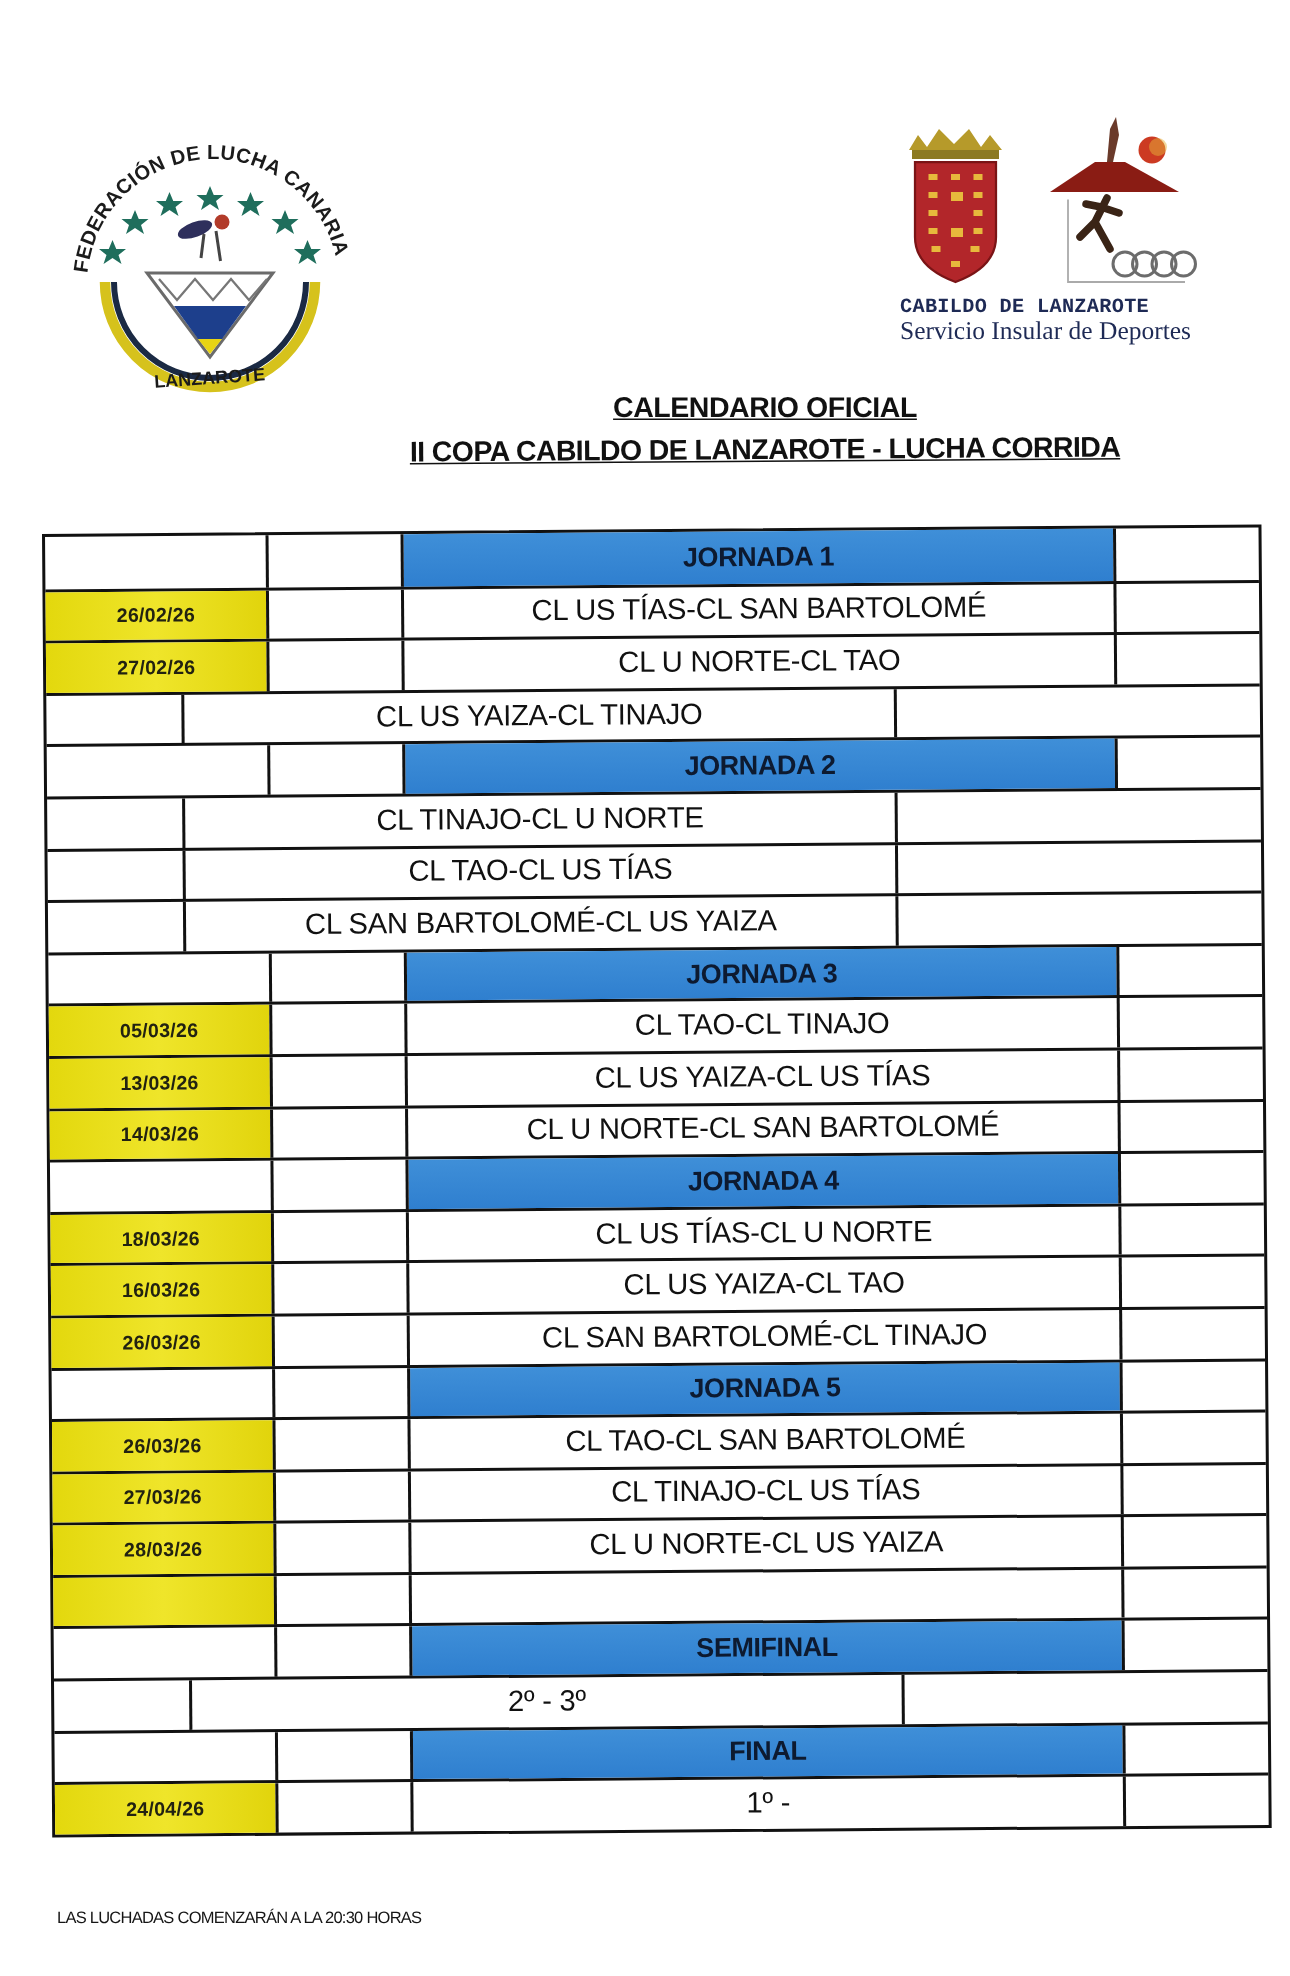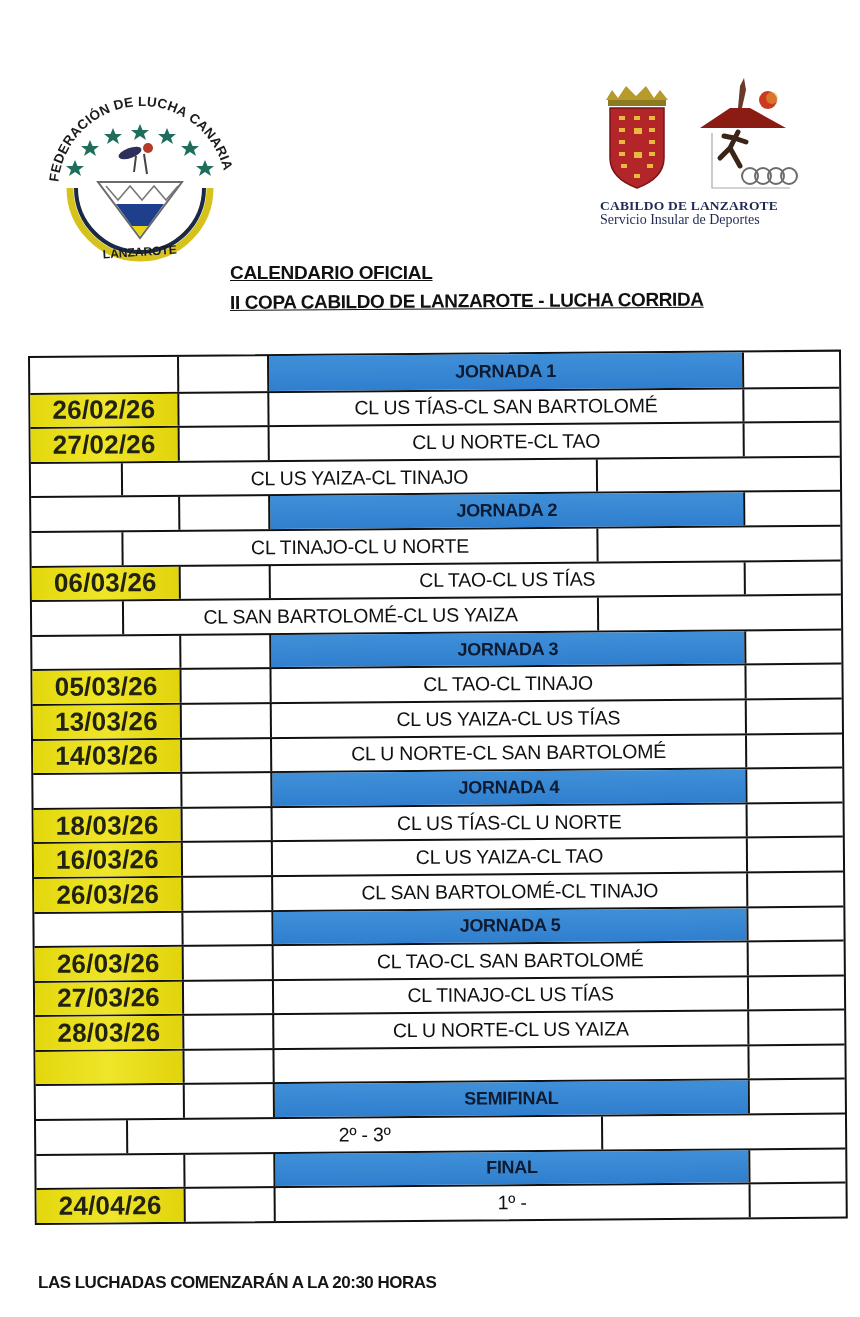--- a/index.html
+++ b/index.html
@@ -2,40 +2,40 @@
 <html><head>
 <meta charset="utf-8">
 <style>
   * { box-sizing: border-box; margin: 0; padding: 0; }
   html, body { width: 860px; height: 1317px; background: #ffffff; overflow: hidden; }
   body { position: relative; font-family: "Liberation Sans", "DejaVu Sans", sans-serif; color: #111; }
 
   .logo-left { position: absolute; left: 40px; top: 78px; width: 200px; height: 185px; }
   .logo-right { position: absolute; left: 600px; top: 78px; width: 210px; height: 160px; }
   .cab-text { position: absolute; left: 0; top: 120px; width: 210px; text-align: left; }
-  .cab-title { font-family: Liberation Serif, serif; font-weight: bold; font-size: 13.5px; color: #1e2a55; letter-spacing: 0.2px; }
-  .cab-sub { font-family: "Liberation Serif", serif; font-size: 14px; color: #1e2a55; margin-top: -2px; }
-
-  .title-block { position: absolute; left: 230px; top: 262px; width: 560px; }
+  .cab-title { font-family: Liberation Mono, monospace; font-weight: bold; font-size: 13.5px; color: #1e2a55; letter-spacing: 0.2px; }
+  .cab-sub { font-family: "Liberation Serif", serif; font-size: 17px; color: #1e2a55; margin-top: -2px; }
+
+  .title-block { position: absolute; left: 230px; top: 262px; width: 560px; text-align: center; }
   .title1 { font-weight: bold; font-size: 19px; text-decoration: underline; letter-spacing: -0.3px; margin-bottom: 6px; }
   .title2 { font-weight: bold; font-size: 19px; text-decoration: underline; letter-spacing: -0.4px; transform: rotate(-0.4deg); }
 
   .schedule { position: absolute; left: 28px; top: 356px; width: 813px; transform: rotate(-0.45deg); transform-origin: left top; border: 2.5px solid #111; }
   .row { display: flex; height: 34.6px; border-top: 2px solid #111; }
   .row:first-child { border-top: none; }
   .cell { border-left: 2.5px solid #111; display: flex; align-items: center; justify-content: center; font-size: 19px; overflow: hidden; white-space: nowrap; }
   .cell:first-child { border-left: none; }
-  .c-date { width: 147px; font-weight: bold; font-size: 26px; letter-spacing: 0.2px; }
+  .c-date { width: 147px; font-weight: bold; font-size: 13px; letter-spacing: 0.2px; }
   .c-blank1 { width: 90px; }
   .c-match { width: 475px; font-family: "Liberation Sans", sans-serif; font-size: 19.5px; letter-spacing: -0.2px; }
   .c-blank2 { flex: 1; }
   .yellow { background: linear-gradient(90deg, #e3d80d 0%, #efe52a 50%, #e1d40c 100%); color: #221; }
   .blue { background: linear-gradient(180deg, #3f8fd8 0%, #2f7fcf 100%); font-weight: bold; color: #0d1a30; font-size: 18px; letter-spacing: -0.3px; }
 
-  .footer-note { position: absolute; left: 38px; top: 1273px; font-weight: bold; font-size: 17px; letter-spacing: -0.5px; color: #151515; }
+  .footer-note { position: absolute; left: 38px; top: 1273px; font-weight: normal; font-size: 11px; letter-spacing: -0.5px; color: #151515; }
 </style>
 </head>
 <body>
 
 <div class="logo-left">
   <svg width="200" height="185" viewBox="0 0 200 185">
     <defs>
       <path id="arcPath" d="M 18 112 A 82 82 0 0 1 186 112"></path>
     </defs>
     <text font-family="Liberation Sans, sans-serif" font-weight="bold" font-size="13.5" fill="#1b1b1b" letter-spacing="0.3">
@@ -148,21 +148,20 @@
       <div class="cell c-blank1"></div>
       <div class="cell c-match blue">JORNADA 2</div>
       <div class="cell c-blank2"></div>
     </div>
     <div class="row">
       <div class="cell c-blank1"></div>
       <div class="cell c-match">CL TINAJO-CL U NORTE</div>
       <div class="cell c-blank2"></div>
     </div>
     <div class="row">
-      <div class="cell c-date yellow">06/03/26</div>
       <div class="cell c-blank1"></div>
       <div class="cell c-match">CL TAO-CL US TÍAS</div>
       <div class="cell c-blank2"></div>
     </div>
     <div class="row">
       <div class="cell c-blank1"></div>
       <div class="cell c-match">CL SAN BARTOLOMÉ-CL US YAIZA</div>
       <div class="cell c-blank2"></div>
     </div>
     <div class="row">

